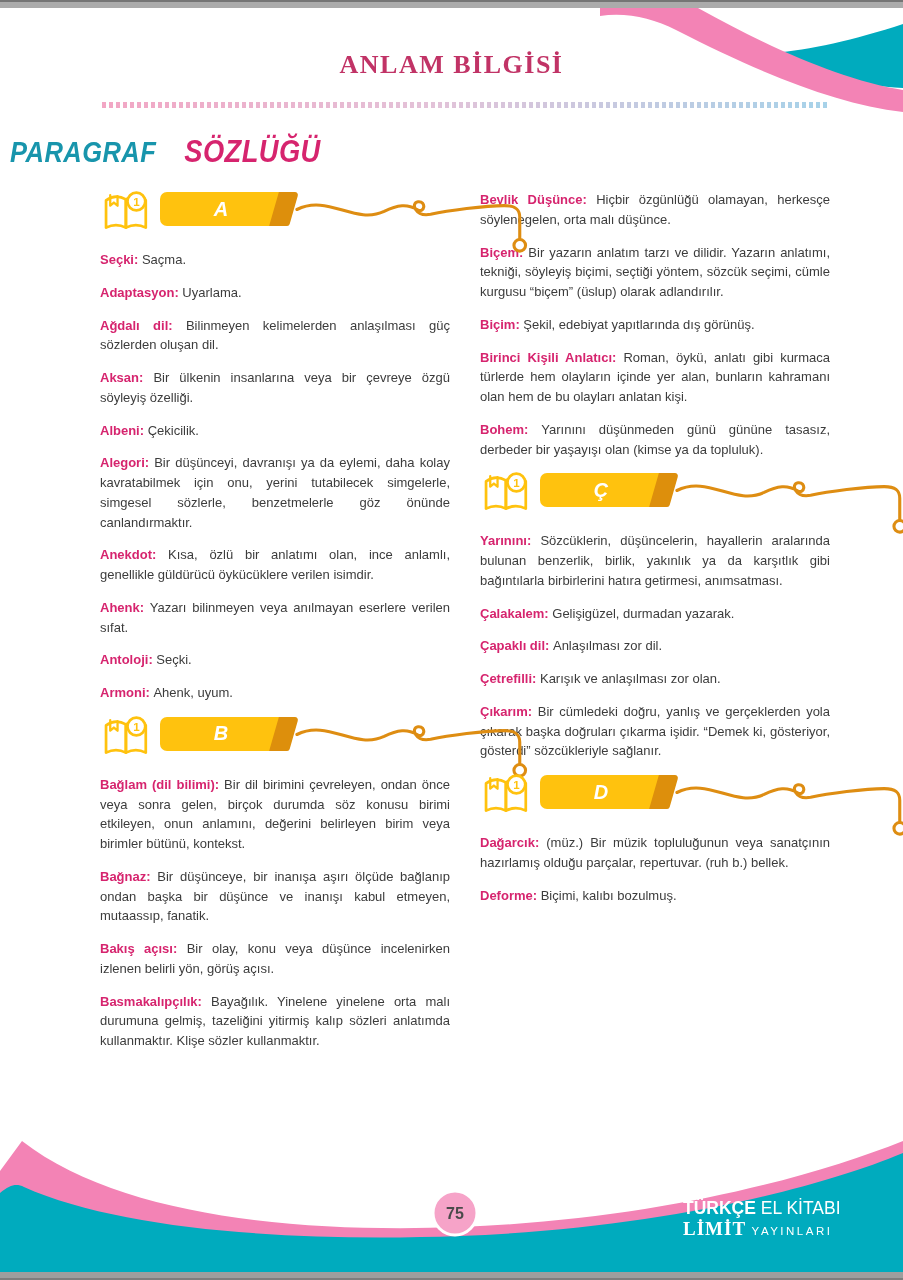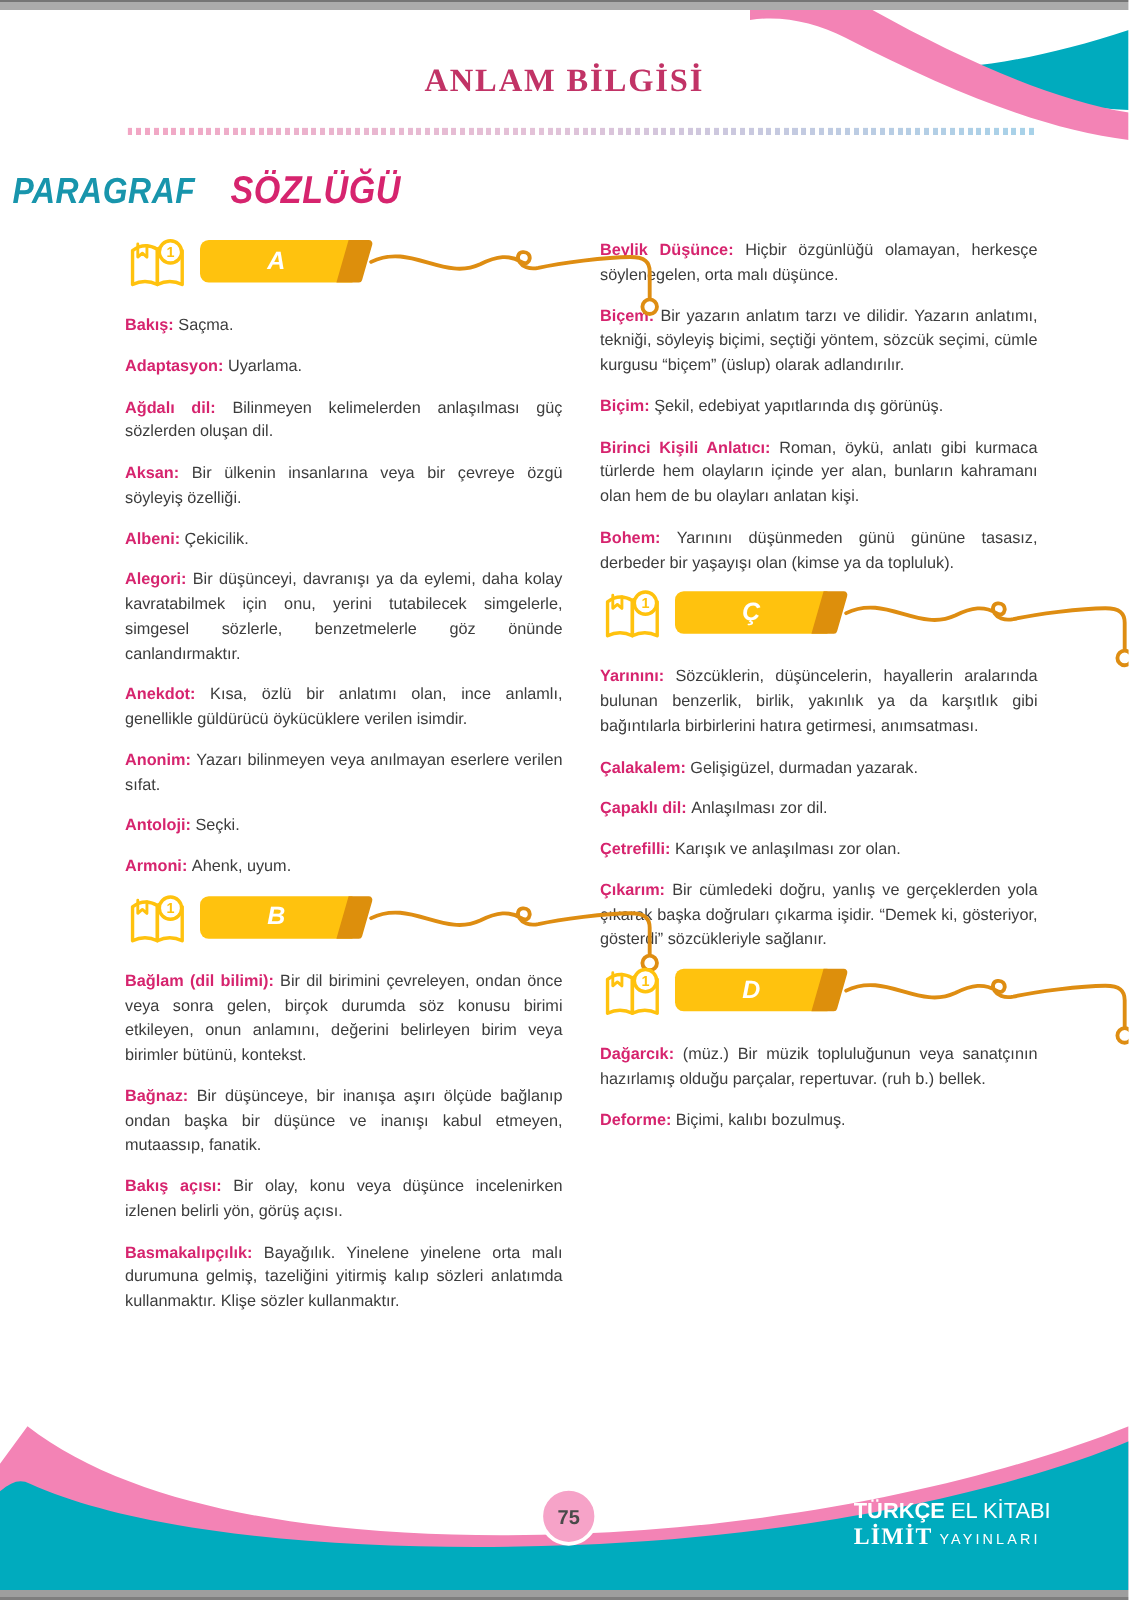--- a/index.html
+++ b/index.html
@@ -80,28 +80,28 @@
     </span>
     <div class="banner">
       <span class="sec-letter">A</span>
       <span class="banner-fold"></span>
     </div>
     <svg class="squiggle" viewBox="0 0 240 64" preserveAspectRatio="none">
       <path d="M2,16 C34,0 62,32 92,18 C106,11 116,10 126,16 C134,21 136,7 127,8 C119,9 124,24 140,21 C158,17 196,12 216,12 C228,12 232,16 232,24 L232,46" fill="none" stroke="#DE8D12" stroke-width="3.2" stroke-linecap="round"></path>
       <circle cx="232" cy="53" r="6" fill="#fff" stroke="#DE8D12" stroke-width="3.2"></circle>
     </svg>
   </div>
-        <p class="entry"><b class="term">Bakış: </b>Saçma.</p>
+        <p class="entry"><b class="term">Seçki: </b>Saçma.</p>
         <p class="entry"><b class="term">Adaptasyon: </b>Uyarlama.</p>
         <p class="entry"><b class="term">Ağdalı dil: </b>Bilinmeyen kelimelerden anlaşılması güç sözlerden oluşan dil.</p>
         <p class="entry"><b class="term">Aksan: </b>Bir ülkenin insanlarına veya bir çevreye özgü söyleyiş özelliği.</p>
         <p class="entry"><b class="term">Albeni: </b>Çekicilik.</p>
         <p class="entry"><b class="term">Alegori: </b>Bir düşünceyi, davranışı ya da eylemi, daha kolay kavratabilmek için onu, yerini tutabilecek simgelerle, simgesel sözlerle, benzetmelerle göz önünde canlandırmaktır.</p>
         <p class="entry"><b class="term">Anekdot: </b>Kısa, özlü bir anlatımı olan, ince anlamlı, genellikle güldürücü öykücüklere verilen isimdir.</p>
-        <p class="entry"><b class="term">Anonim: </b>Yazarı bilinmeyen veya anılmayan eserlere verilen sıfat.</p>
+        <p class="entry"><b class="term">Ahenk: </b>Yazarı bilinmeyen veya anılmayan eserlere verilen sıfat.</p>
         <p class="entry"><b class="term">Antoloji: </b>Seçki.</p>
         <p class="entry"><b class="term">Armoni: </b>Ahenk, uyum.</p>
         <div class="sec-header">
     <span class="book-icon-wrap">
       <svg width="56" height="46" viewBox="0 0 52 44">
         <g fill="none" stroke="#FFC20E" stroke-width="2.6" stroke-linejoin="round" stroke-linecap="round">
           <path d="M5,10 C11,5.5 18,5.5 24,9 L24,36 C18,33 11,33 5,36 Z"></path>
           <path d="M43,10 C37,5.5 30,5.5 24,9 L24,36 C30,33 37,33 43,36 Z"></path>
           <path d="M9,5 L9,15 L12.5,12 L16,15 L16,6" stroke-width="2.2"></path>
         </g>

